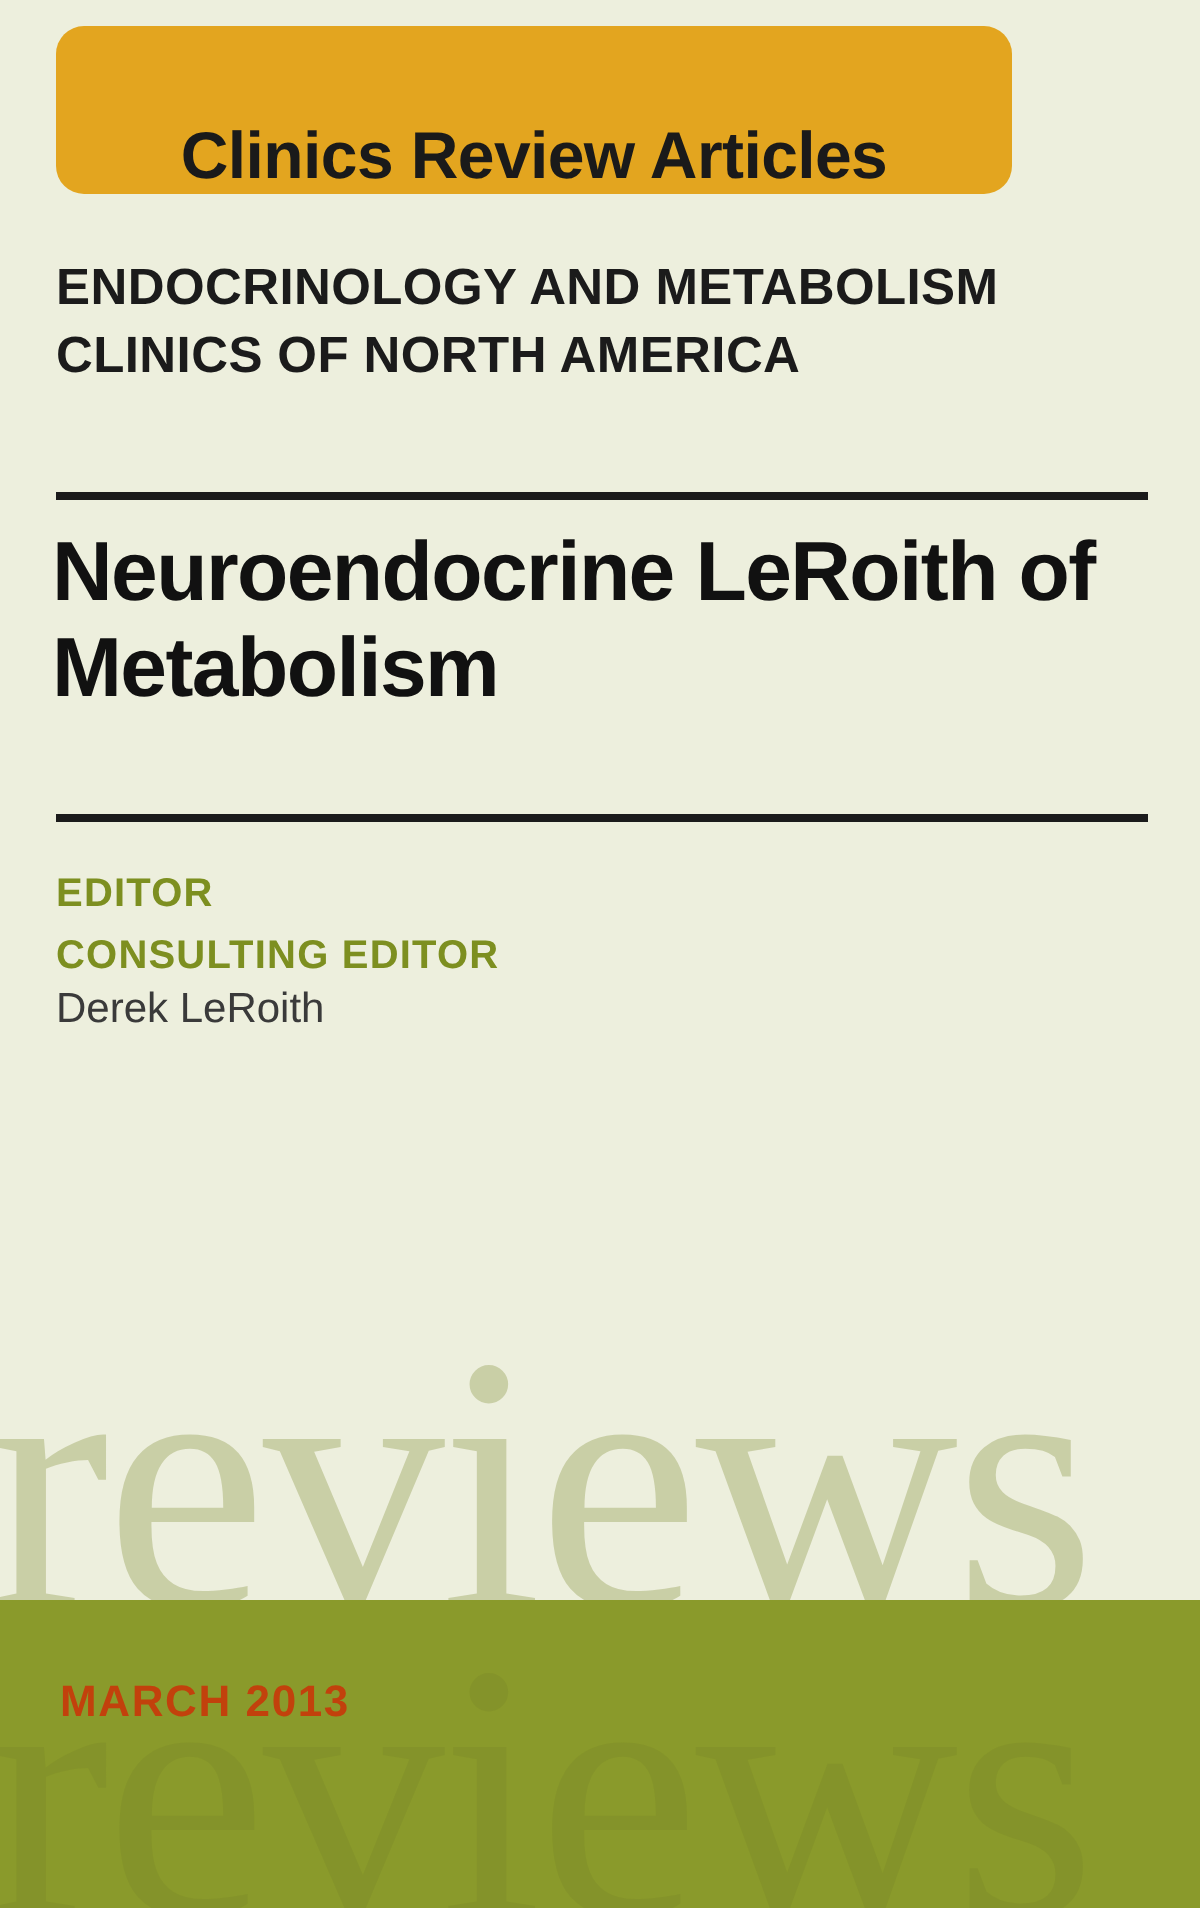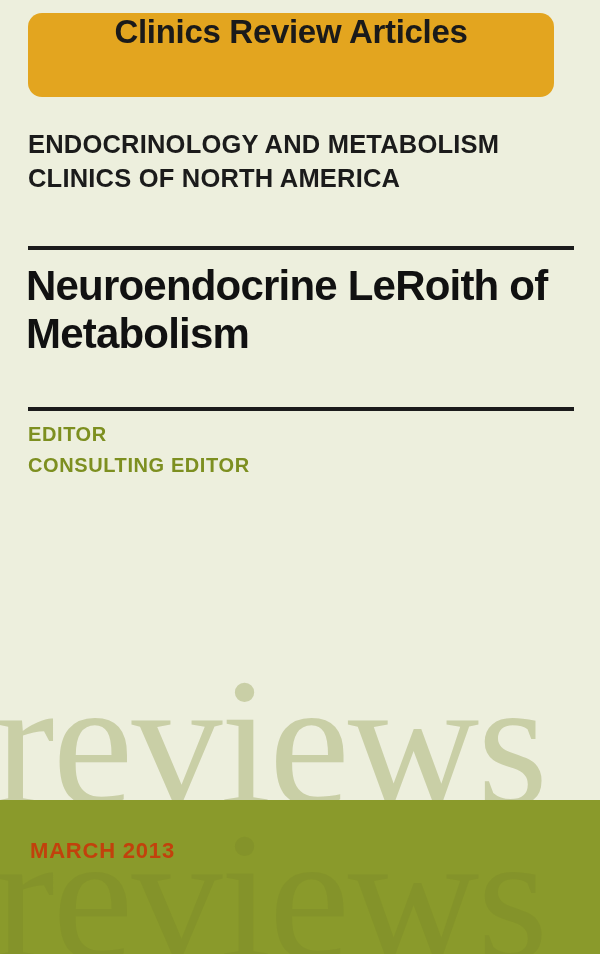--- a/index.html
+++ b/index.html
@@ -55,26 +55,26 @@
     left: 0;
     width: 600px;
     height: 954px;
   }
 
   
   .banner {
     position: absolute;
     left: 28px;
     top: 13px;
-    width: 526px;
+    width: 478px;
     height: 84px;
     background: #e3a51f;
     border-radius: 14px;
     display: flex;
-    align-items: flex-start;
+    align-items: flex-end;
     justify-content: center;
   }
   .banner-text {
     font-size: 33px;
     font-weight: bold;
     color: #1a1a1a;
     letter-spacing: -0.3px;
     font-family: "Liberation Sans", sans-serif;
   }
 
@@ -112,21 +112,21 @@
     font-size: 42px;
     font-weight: bold;
     line-height: 1.15;
     color: #111;
     letter-spacing: -0.8px;
   }
 
   .credits {
     position: absolute;
     left: 28px;
-    top: 423px;
+    top: 436px;
     width: 540px;
   }
   .credit-role {
     font-size: 20px;
     font-weight: bold;
     color: #7d8f20;
     letter-spacing: 0.6px;
     margin-bottom: 3px;
   }
   .credit-name {
@@ -174,17 +174,18 @@
 
   <div class="rule rule-top"></div>
 
   <div class="title">Neuroendocrine LeRoith of Metabolism</div>
 
   <div class="rule rule-bottom"></div>
 
   <div class="credits">
     <div class="credit-role">EDITOR</div>
     <div class="credit-role credit-block-2">CONSULTING EDITOR</div>
+    <div class="credit-name">Derek LeRoith</div>
   </div>
 
   <div class="date">MARCH 2013</div>
 
 </div>
 
 </body></html>

